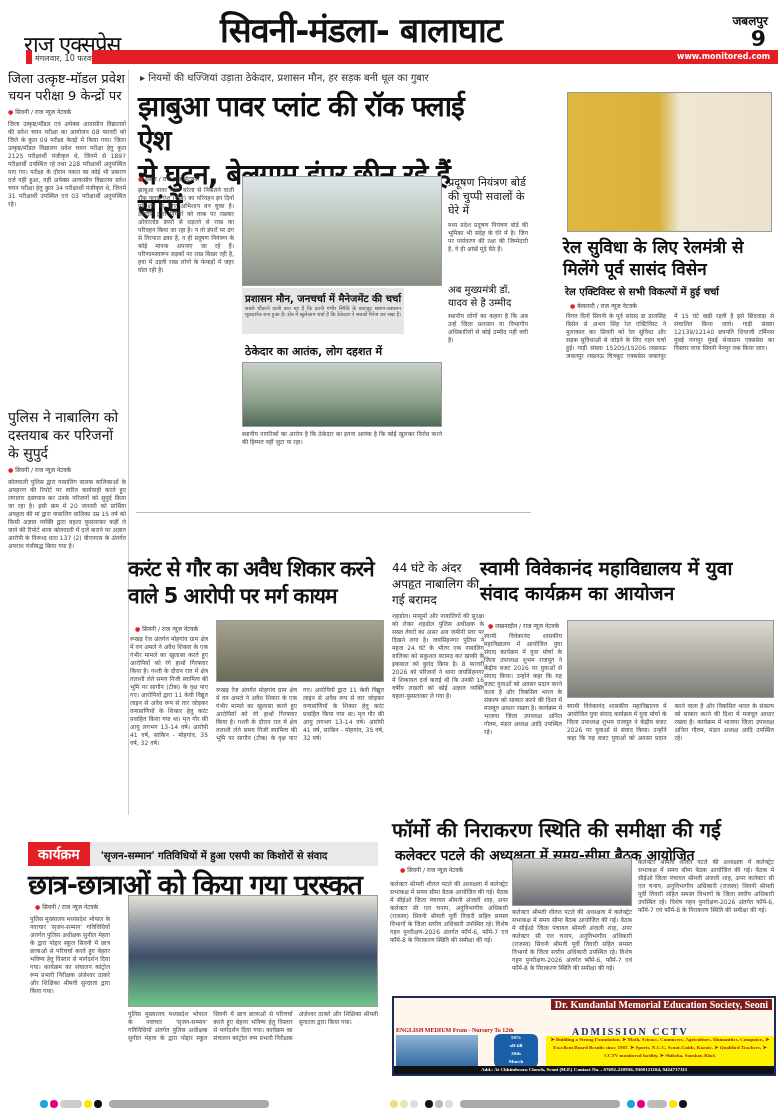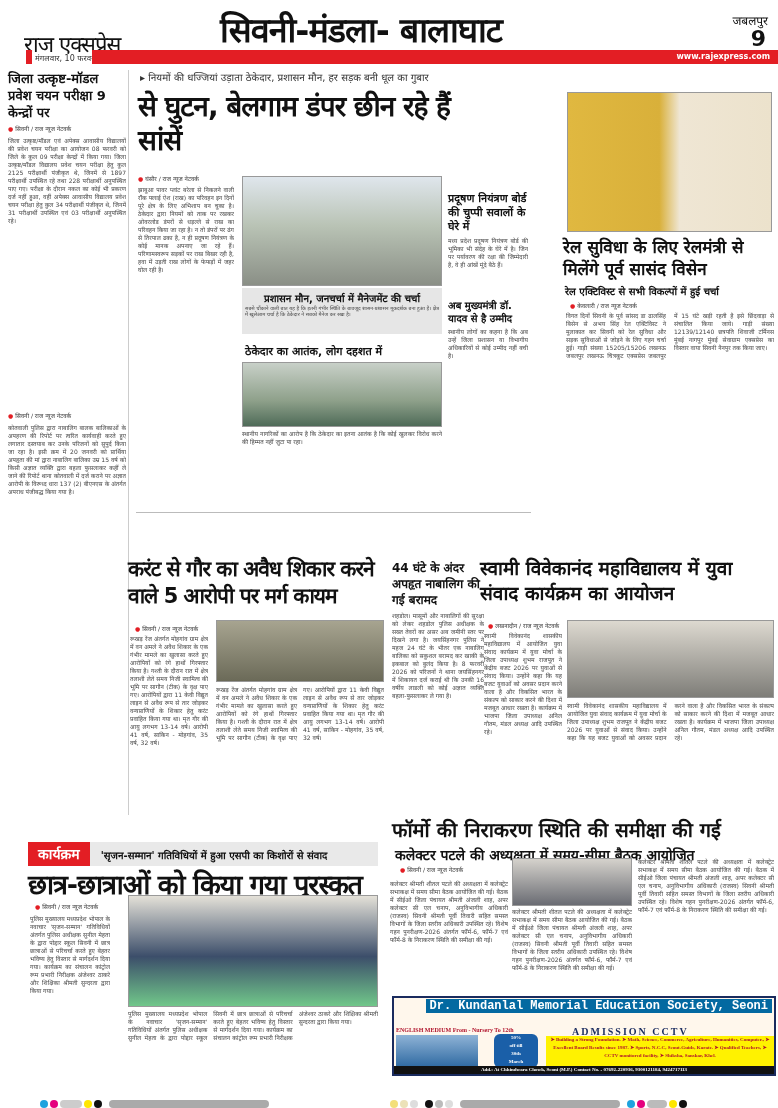--- a/index.html
+++ b/index.html
@@ -1,80 +1,82 @@
 <!DOCTYPE html>
 <html><head>
 <meta charset="utf-8">
 <style>
 *{box-sizing:border-box;margin:0;padding:0}
 body{width:778px;height:1108px;background:#fff;font-family:"DejaVu Sans",sans-serif;color:#111;position:relative;overflow:hidden}
 .abs{position:absolute}
 .brand{left:24px;top:28px;font-size:22px;font-weight:normal;letter-spacing:-1px}
 .headline-main{left:220px;top:6px;font-size:34px;font-weight:bold;letter-spacing:-1px}
-.city{right:10px;top:12px;font-size:12px;font-weight:normal}
+.city{right:10px;top:12px;font-size:12px;font-weight:bold}
 .pageno{right:12px;top:26px;font-size:22px;font-weight:bold}
 .redbar{left:92px;top:50px;width:686px;height:14px;background:#e31e24}
 .redmark{left:26px;top:50px;width:6px;height:14px;background:#e31e24}
 .date{left:35px;top:52px;font-size:8px;color:#333}
 .url{right:8px;top:52px;font-size:8px;color:#fff;font-weight:bold}
 .body-txt{font-size:6px;line-height:8px;color:#444;text-align:justify;overflow:hidden}
 .byline{font-size:6px;color:#333}
 .byline:before{content:"● ";color:#e31e24}
-.h-left{font-size:13px;font-weight:bold;line-height:17px}
+.h-left{font-size:13px;font-weight:normal;line-height:17px}
 .photo{background:linear-gradient(135deg,#b8b0a0,#6d7a6a);border:1px solid #999}
 .rule{border-left:1px solid #ccc}
 .boxgray{background:#e6e6e6}
 .caption-h{font-size:12px;font-weight:bold;text-align:center}
 .big-h{font-size:28px;font-weight:bold;line-height:34px;letter-spacing:-1px}
 .mid-h{font-size:20px;font-weight:bold;line-height:24px}
 .tag{background:#e31e24;color:#fff;font-size:14px;font-weight:bold;padding:2px 10px}
 .ad{border:2px solid #1a2b5e;background:#fff7ec}
 .dot{display:inline-block;width:8px;height:8px;border-radius:50%;margin-right:2px}
 </style>
 </head>
 <body>
 
 <div class="abs brand">राज एक्सप्रेस</div>
 <div class="abs headline-main">सिवनी-मंडला- बालाघाट</div>
 <div class="abs city">जबलपुर</div>
 <div class="abs pageno">9</div>
 <div class="abs redmark"></div>
 <div class="abs date">मंगलवार, 10 फरवरी, 2026</div>
 <div class="abs redbar"></div>
-<div class="abs url">www.rajexpress.com</div>
+<div class="abs url">www.monitored.com</div>
 
 <div class="abs" style="left:8px;top:70px;width:118px">
   <div class="h-left">जिला उत्कृष्ट-मॉडल प्रवेश चयन परीक्षा 9 केन्द्रों पर</div>
   <div class="byline" style="margin:4px 0">सिवनी / राज न्यूज नेटवर्क</div>
   <div class="body-txt" style="height:262px">जिला उत्कृष्ट/मॉडल एवं अपेक्स आवासीय विद्यालयों की प्रवेश चयन परीक्षा का आयोजन 08 फरवरी को जिले के कुल 09 परीक्षा केन्द्रों में किया गया। जिला उत्कृष्ट/मॉडल विद्यालय प्रवेश चयन परीक्षा हेतु कुल 2125 परीक्षार्थी पंजीकृत थे, जिनमें से 1897 परीक्षार्थी उपस्थित रहे तथा 228 परीक्षार्थी अनुपस्थित पाए गए। परीक्षा के दौरान नकल का कोई भी प्रकरण दर्ज नहीं हुआ, वहीं अपेक्स आवासीय विद्यालय प्रवेश चयन परीक्षा हेतु कुल 34 परीक्षार्थी पंजीकृत थे, जिनमें 31 परीक्षार्थी उपस्थित एवं 03 परीक्षार्थी अनुपस्थित रहे।</div>
 </div>
 <div class="abs" style="left:8px;top:408px;width:118px">
+  <div class="h-left" style="font-size:14px;line-height:18px">पुलिस ने नाबालिग को दस्तयाब कर परिजनों के सुपुर्द</div>
   <div class="byline" style="margin:4px 0">सिवनी / राज न्यूज नेटवर्क</div>
   <div class="body-txt" style="height:320px">कोतवाली पुलिस द्वारा नाबालिग बालक बालिकाओं के अपहरण की रिपोर्ट पर त्वरित कार्यवाही करते हुए लगातार दस्तयाब कर उनके परिजनों को सुपुर्द किया जा रहा है। इसी क्रम में 20 जनवरी को प्रार्थिया अपहृता की मां द्वारा नाबालिग बालिका उम्र 15 वर्ष को किसी अज्ञात व्यक्ति द्वारा बहला फुसलाकर कहीं ले जाने की रिपोर्ट थाना कोतवाली में दर्ज कराने पर अज्ञात आरोपी के विरूध्द धारा 137 (2) बीएनएस के अंतर्गत अपराध पंजीबद्ध किया गया है।</div>
 </div>
 <div class="abs rule" style="left:128px;top:70px;height:745px"></div>
 
 <div class="abs" style="left:140px;top:70px;font-size:10px;color:#333">▸ <span>नियमों की धज्जियां उड़ाता ठेकेदार, प्रशासन मौन, हर सड़क बनी धूल का गुबार</span></div>
 <div class="abs big-h" style="left:138px;top:90px;width:350px">
+  <div>झाबुआ पावर प्लांट की रॉक फ्लाई ऐश</div>
   <div>से घुटन, बेलगाम डंपर छीन रहे हैं सांसें</div>
 </div>
 <div class="abs" style="left:138px;top:175px;width:96px">
   <div class="byline" style="margin-bottom:3px">घंसौर / राज न्यूज नेटवर्क</div>
   <div class="body-txt" style="height:340px">झाबुआ पावर प्लांट बरेला से निकलने वाली रॉक फ्लाई ऐश (राख) का परिवहन इन दिनों पूरे क्षेत्र के लिए अभिशाप बन चुका है। ठेकेदार द्वारा नियमों को ताक पर रखकर ओवरलोड डंपरों से धड़ल्ले से राख का परिवहन किया जा रहा है। न तो डंपरों पर ढंग से तिरपाल ढका है, न ही प्रदूषण नियंत्रण के कोई मानक अपनाए जा रहे हैं। परिणामस्वरूप सड़कों पर राख बिखर रही है, हवा में उड़ती राख लोगों के फेफड़ों में जहर घोल रही है।</div>
 </div>
 <div class="abs photo" style="left:242px;top:176px;width:200px;height:110px;background:linear-gradient(180deg,#dfe6ec 0%,#b9c3b5 45%,#8a8f86 100%)"></div>
-<div class="abs boxgray" style="left:242px;top:288px;width:200px;height:46px;padding:3px">
+<div class="abs boxgray" style="left:242px;top:288px;width:162px;height:46px;padding:3px">
   <div class="caption-h" style="font-size:10px">प्रशासन मौन, जनचर्चा में मैनेजमेंट की चर्चा</div>
   <div class="body-txt" style="height:26px;font-size:5px;line-height:6px">सबसे चौंकाने वाली बात यह है कि इतनी गंभीर स्थिति के बावजूद शासन-प्रशासन मूकदर्शक बना हुआ है। क्षेत्र में खुलेआम चर्चा है कि ठेकेदार ने सबको मैनेज कर रखा है।</div>
 </div>
 <div class="abs mid-h" style="left:245px;top:340px;width:200px;font-size:11px">ठेकेदार का आतंक, लोग दहशत में</div>
 <div class="abs photo" style="left:242px;top:362px;width:200px;height:65px;background:linear-gradient(180deg,#c8d0c8 0%,#8ea08a 60%,#4f6b58 100%)"></div>
 <div class="abs body-txt" style="left:242px;top:430px;width:200px;height:85px">स्थानीय नागरिकों का आरोप है कि ठेकेदार का इतना आतंक है कि कोई खुलकर विरोध करने की हिम्मत नहीं जुटा पा रहा।</div>
 
-<div class="abs" style="left:448px;top:192px;width:80px">
+<div class="abs" style="left:448px;top:176px;width:80px">
   <div class="h-left" style="font-size:11px;line-height:14px">प्रदूषण नियंत्रण बोर्ड की चुप्पी सवालों के घेरे में</div>
   <div class="body-txt" style="height:60px;margin-top:3px">मध्य प्रदेश प्रदूषण नियंत्रण बोर्ड की भूमिका भी संदेह के घेरे में है। जिन पर पर्यावरण की रक्षा की जिम्मेदारी है, वे ही आंखें मूंदे बैठे हैं।</div>
   <div class="h-left" style="font-size:10px;line-height:13px;margin-top:2px">अब मुख्यमंत्री डॉ. यादव से है उम्मीद</div>
   <div class="body-txt" style="height:160px;margin-top:3px">स्थानीय लोगों का कहना है कि अब उन्हें जिला प्रशासन या विभागीय अधिकारियों से कोई उम्मीद नहीं बची है।</div>
 </div>
 <div class="abs" style="left:136px;top:512px;width:395px;border-top:1px solid #bbb"></div>
 
 <div class="abs photo" style="left:567px;top:92px;width:205px;height:140px;background:linear-gradient(90deg,#e0b840 0%,#d9b03a 45%,#efe6d4 55%,#ece2cc 100%)"></div>
 <div class="abs mid-h" style="left:563px;top:236px;width:212px;font-size:17px;line-height:22px">रेल सुविधा के लिए रेलमंत्री से मिलेंगे पूर्व सासंद विसेन</div>
 <div class="abs" style="left:565px;top:284px;width:210px;font-size:10px;font-weight:bold">रेल एक्टिविस्ट से सभी विकल्पों में हुई चर्चा</div>
@@ -108,21 +110,21 @@
   <span class="tag" style="display:inline-block;height:24px;line-height:20px">कार्यक्रम</span>
   <span style="font-size:10px;font-weight:bold;margin-left:6px">'सृजन-सम्मान' गतिविधियों में हुआ एसपी का किशोरों से संवाद</span>
 </div>
 <div class="abs big-h" style="left:28px;top:868px;width:350px;font-size:27px">छात्र-छात्राओं को किया गया पुरस्कृत</div>
 <div class="abs byline" style="left:35px;top:903px">सिवनी / राज न्यूज नेटवर्क</div>
 <div class="abs body-txt" style="left:30px;top:915px;width:80px;height:180px">पुलिस मुख्यालय मध्यप्रदेश भोपाल के नवाचार 'सृजन-सम्मान' गतिविधियों अंतर्गत पुलिस अधीक्षक सुनील मेहता के द्वारा पोद्दार स्कूल सिवनी में छात्र छात्राओं से परिचर्चा करते हुए बेहतर भविष्य हेतु विस्तार से मार्गदर्शन दिया गया। कार्यक्रम का संचालन कांट्रोल रूम प्रभारी निरीक्षक अंजेश्वर ठाकरे और शिक्षिका श्रीमती सुन्दरता द्वारा किया गया।</div>
 <div class="abs photo" style="left:128px;top:895px;width:250px;height:112px;background:linear-gradient(180deg,#e4e1d8 0%,#3c4e6a 55%,#71c78a 100%)"></div>
 <div class="abs body-txt" style="left:128px;top:1010px;width:250px;height:80px;column-count:3;column-gap:6px">पुलिस मुख्यालय मध्यप्रदेश भोपाल के नवाचार 'सृजन-सम्मान' गतिविधियों अंतर्गत पुलिस अधीक्षक सुनील मेहता के द्वारा पोद्दार स्कूल सिवनी में छात्र छात्राओं से परिचर्चा करते हुए बेहतर भविष्य हेतु विस्तार से मार्गदर्शन दिया गया। कार्यक्रम का संचालन कांट्रोल रूम प्रभारी निरीक्षक अंजेश्वर ठाकरे और शिक्षिका श्रीमती सुन्दरता द्वारा किया गया।</div>
 
 <div class="abs ad" style="left:392px;top:996px;width:384px;height:80px">
-  <div style="position:absolute;right:2px;top:1px;background:#0369a1;color:#fff;font-size:12px;font-weight:bold;padding:0 4px;font-family:Liberation Mono, monospace">Dr. Kundanlal Memorial Education Society, Seoni</div>
+  <div style="position:absolute;right:2px;top:1px;background:#7f1d1d;color:#fff;font-size:10px;font-weight:bold;padding:0 4px;font-family:Liberation Serif, serif">Dr. Kundanlal Memorial Education Society, Seoni</div>
   <div style="position:absolute;left:2px;top:29px;color:#b0122b;font-size:6px;font-weight:bold;font-family:'Liberation Serif',serif">ENGLISH MEDIUM From - Nursery To 12th</div>
   <div style="position:absolute;left:178px;top:28px;color:#1a2b5e;font-size:10px;font-weight:bold;letter-spacing:2px;font-family:'Liberation Serif',serif">ADMISSION CCTV</div>
   <div style="position:absolute;left:2px;top:37px;width:82px;height:32px;background:linear-gradient(180deg,#8fb3d6,#2f6aa2)"></div>
   <div style="position:absolute;left:100px;top:36px;width:44px;height:34px;background:#1a5fa8;color:#fff;font-size:5px;text-align:center;font-weight:bold;line-height:8px;font-family:'Liberation Serif',serif;border-radius:6px">
     <div>50%</div>
     <div>off till</div>
     <div>30th</div>
     <div>March</div>
   </div>
   <div style="position:absolute;left:152px;top:38px;width:228px;height:32px;background:#fff200;font-size:5px;line-height:8px;color:#b0122b;font-weight:bold;text-align:center;font-family:'Liberation Serif',serif;overflow:hidden">➤ Building a Strong Foundation. ➤ Math, Science, Commerce, Agriculture, Humanities, Computer., ➤ Excellent Board Results since 1987. ➤ Sports, N.C.C, Scout-Guide, Karate. ➤ Qualified Teachers, ➤ CCTV monitored facility, ➤ Shiksha, Sanskar, Khel.</div>

